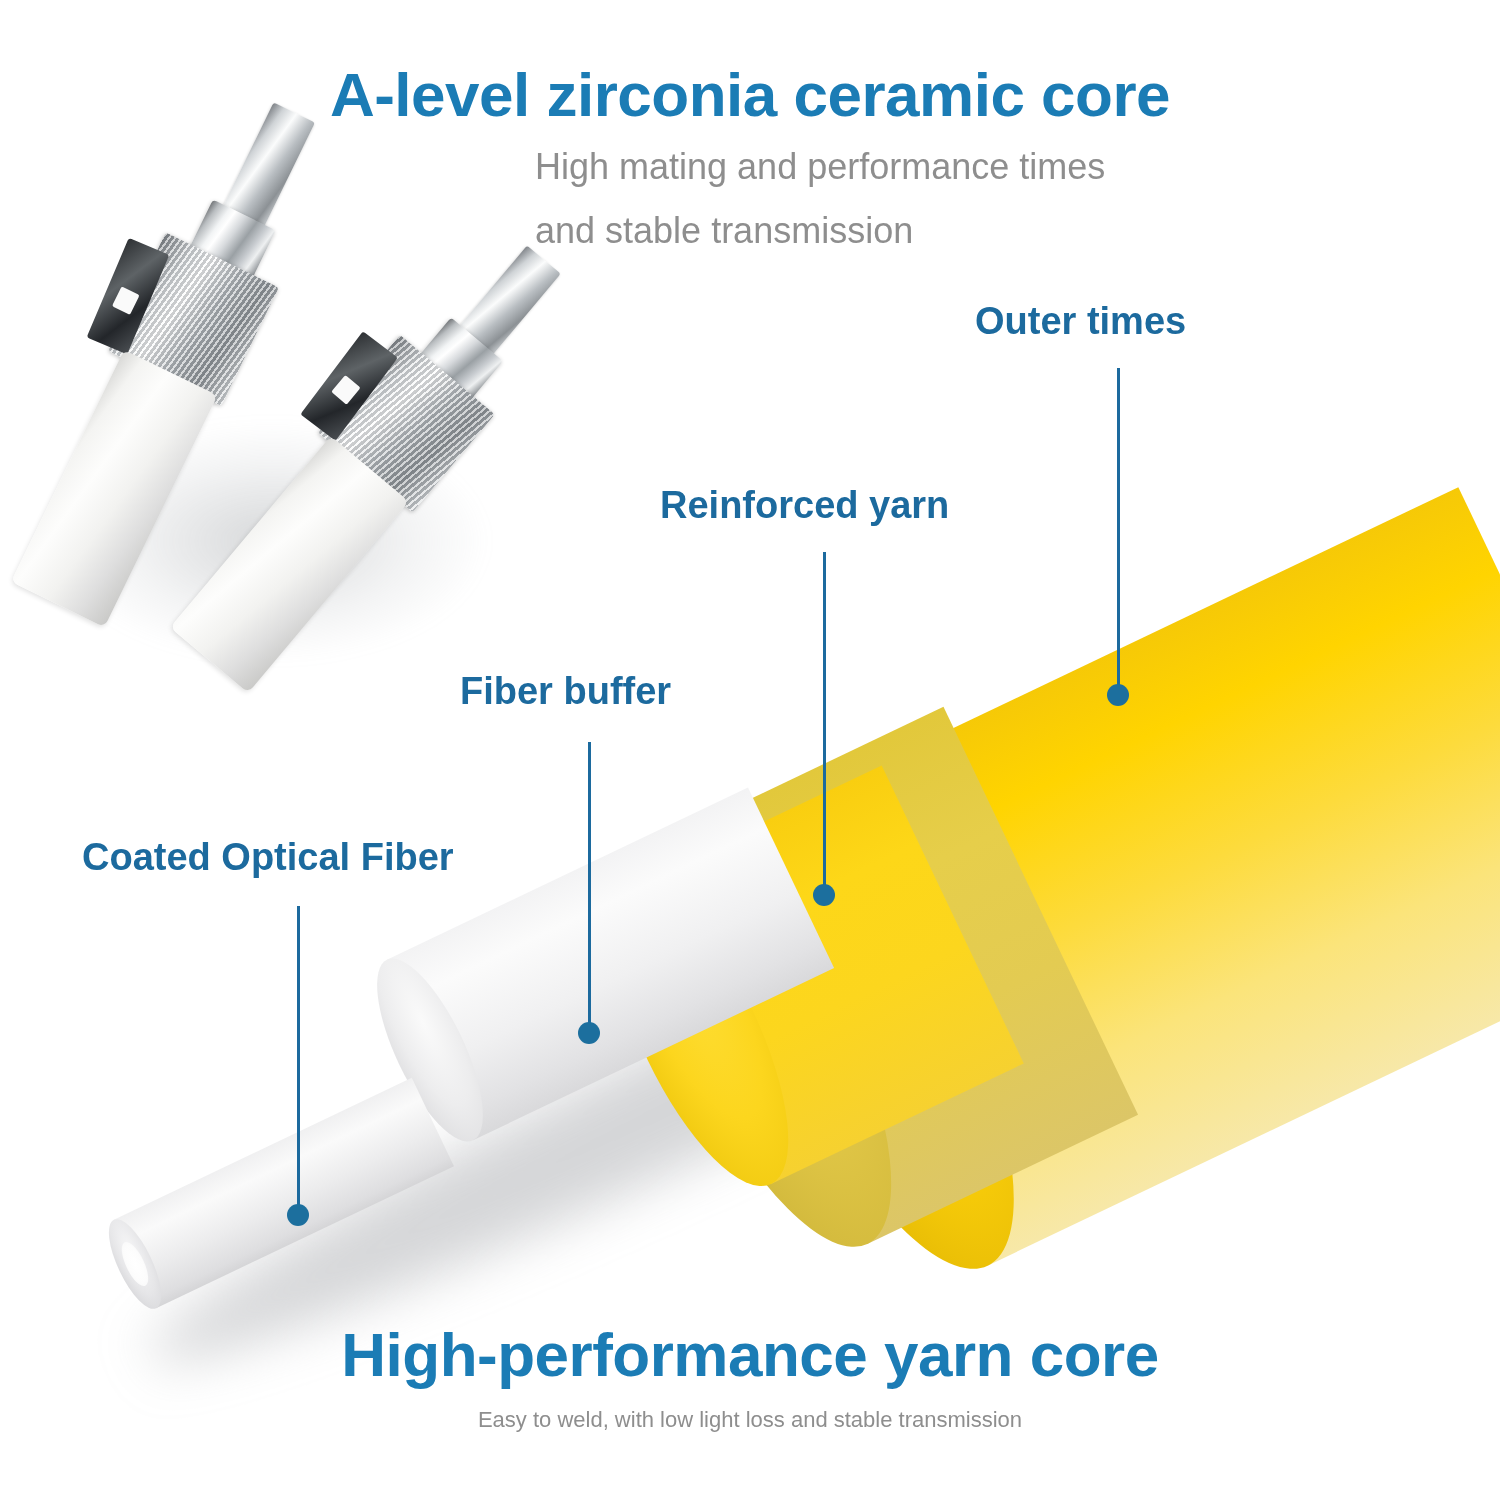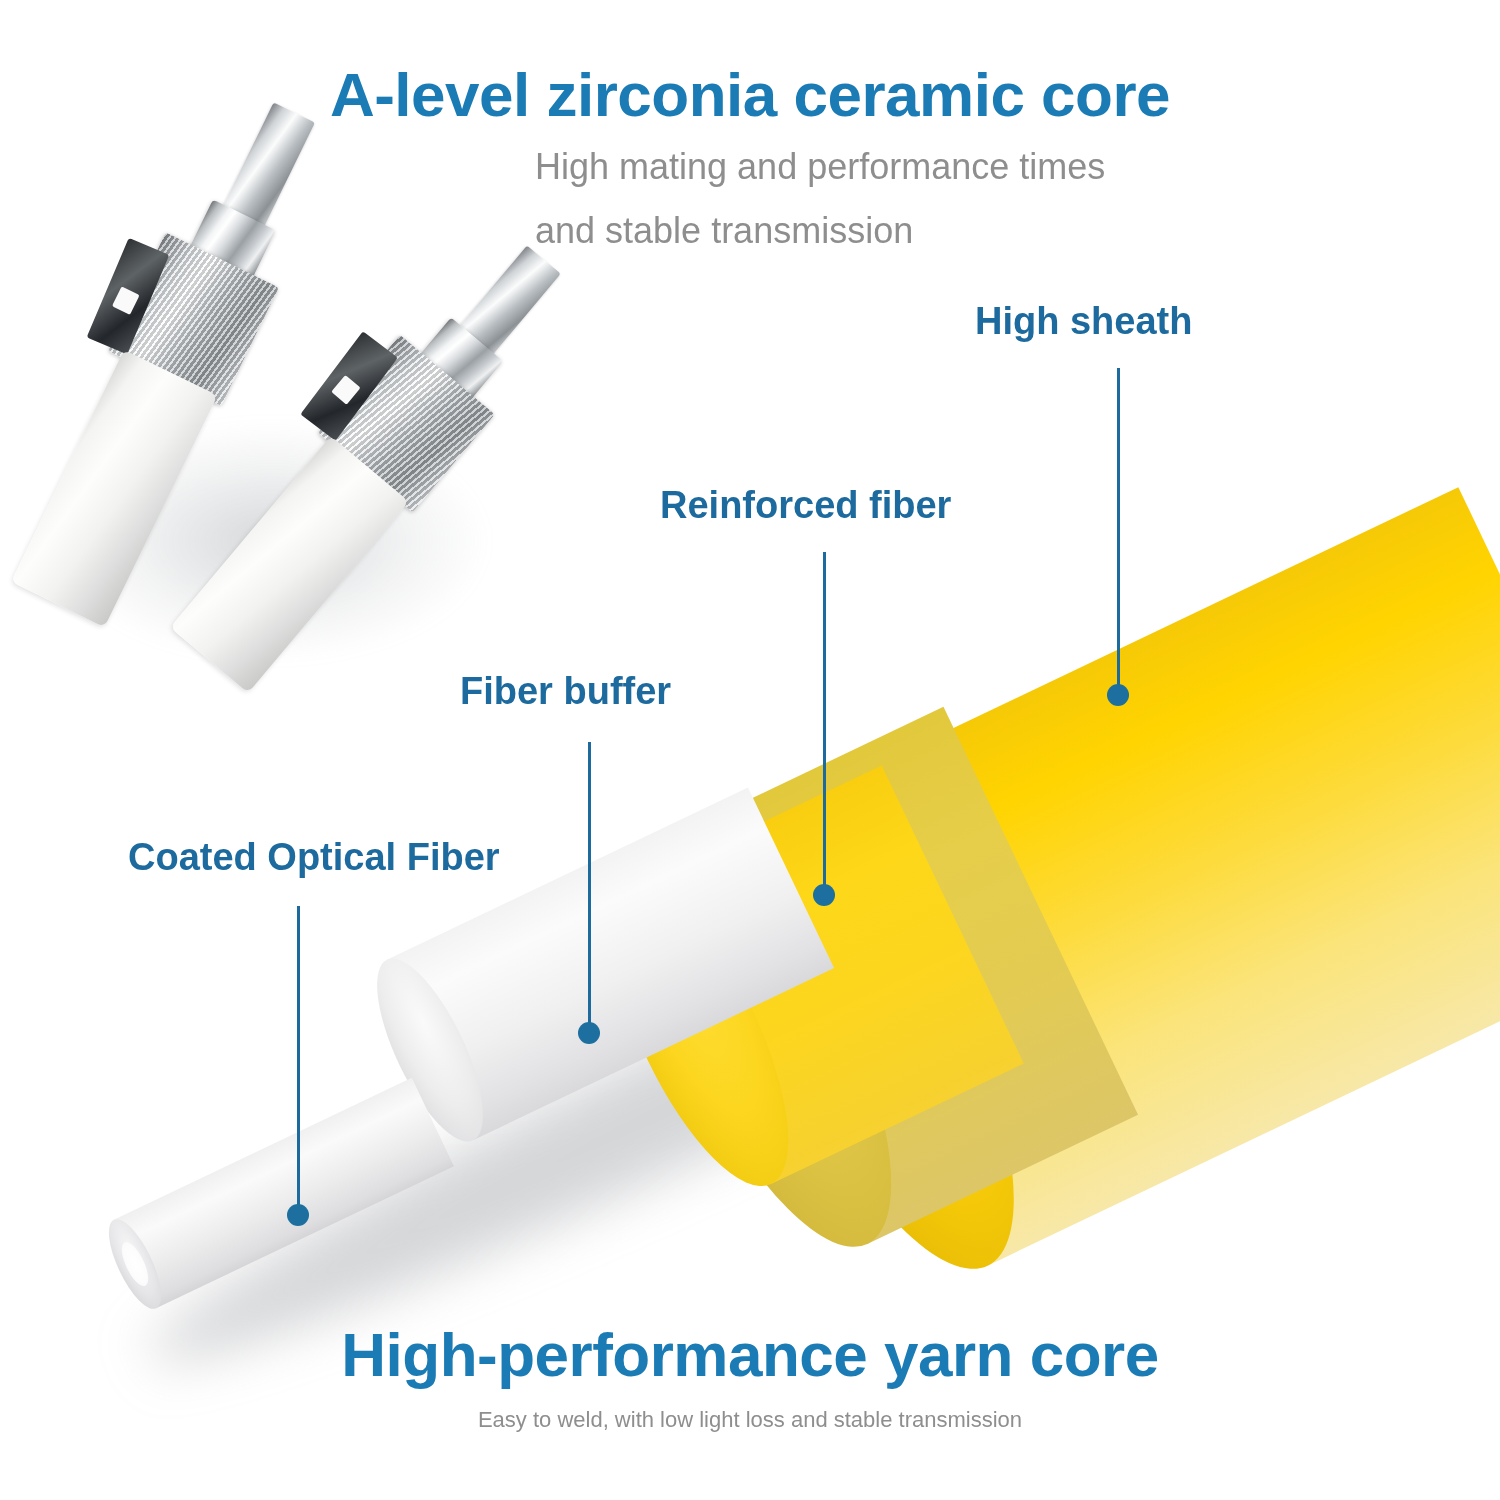--- a/index.html
+++ b/index.html
@@ -213,39 +213,39 @@
       <div class="conn-metal" style="left:116px; top:112px; width:68px; height:52px;"></div>
       <div class="conn-metal ribbed" style="left:88px; top:158px; width:124px; height:128px;"></div>
       <div class="conn-latch" style="left:60px; top:178px; width:44px; height:104px; transform: rotate(-3deg);"></div>
       <div class="conn-latch-hole" style="left:72px; top:224px; width:20px; height:22px;"></div>
       <div class="conn-sleeve" style="left:100px; top:280px; width:102px; height:250px;"></div>
     </div>
 
   </div>
 
   <div class="callout">
-    <div class="callout-label" style="left:975px; top:302px;">High sheath</div>
+    <div class="callout-label" style="left:975px; top:302px;">Outer times</div>
     <div class="leader-line" style="left:1117px; top:368px; height:320px;"></div>
     <div class="leader-dot" style="left:1107px; top:684px;"></div>
   </div>
 
   <div class="callout">
-    <div class="callout-label" style="left:660px; top:486px;">Reinforced fiber</div>
+    <div class="callout-label" style="left:660px; top:486px;">Reinforced yarn</div>
     <div class="leader-line" style="left:823px; top:552px; height:340px;"></div>
     <div class="leader-dot" style="left:813px; top:884px;"></div>
   </div>
 
   <div class="callout">
     <div class="callout-label" style="left:460px; top:672px;">Fiber buffer</div>
     <div class="leader-line" style="left:588px; top:742px; height:284px;"></div>
     <div class="leader-dot" style="left:578px; top:1022px;"></div>
   </div>
 
   <div class="callout">
-    <div class="callout-label" style="left:82px; top:838px;margin-left:46px;">Coated Optical Fiber</div>
+    <div class="callout-label" style="left:82px; top:838px;">Coated Optical Fiber</div>
     <div class="leader-line" style="left:297px; top:906px; height:302px;"></div>
     <div class="leader-dot" style="left:287px; top:1204px;"></div>
   </div>
 
   <div class="heading-block" id="bottom-heading">
     <div class="heading-title">High-performance yarn core</div>
     <div class="heading-sub">Easy to weld, with low light loss and stable transmission</div>
   </div>
 
 </div>

